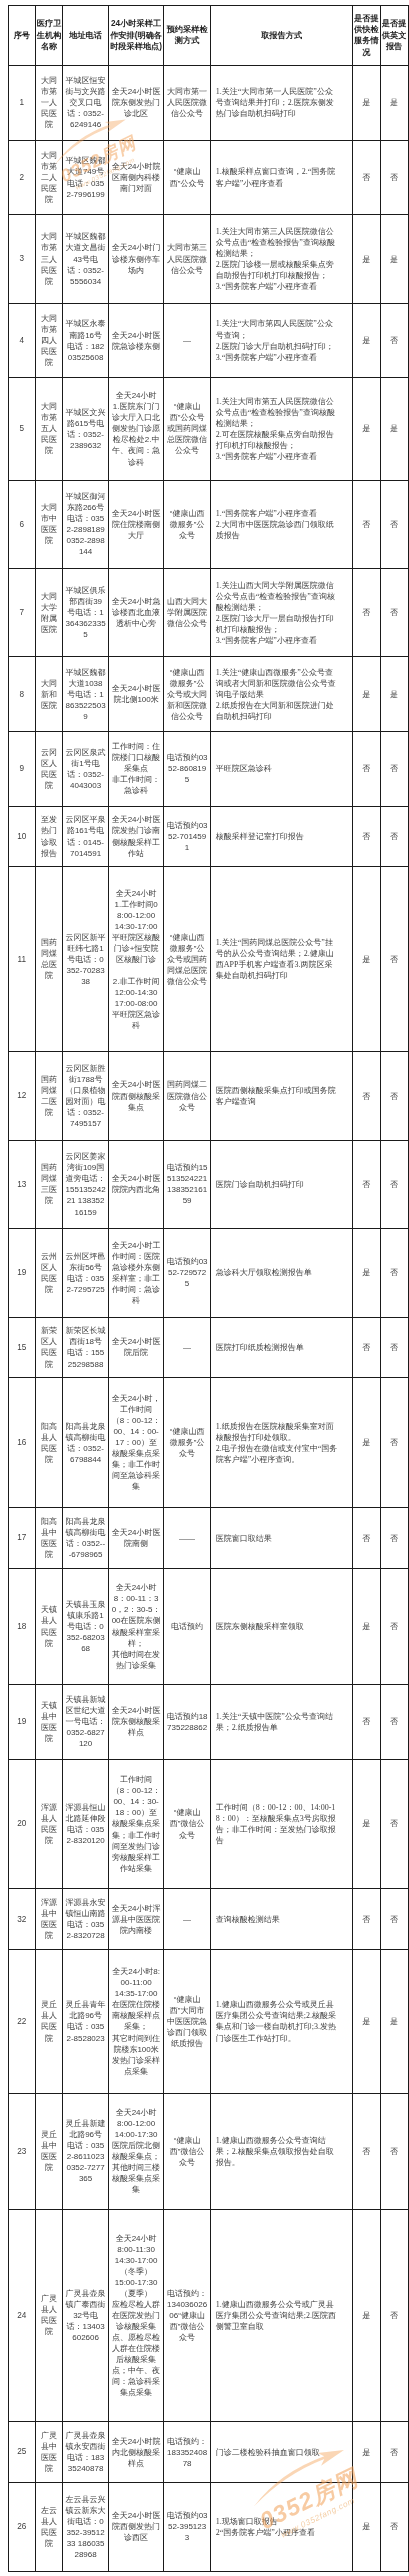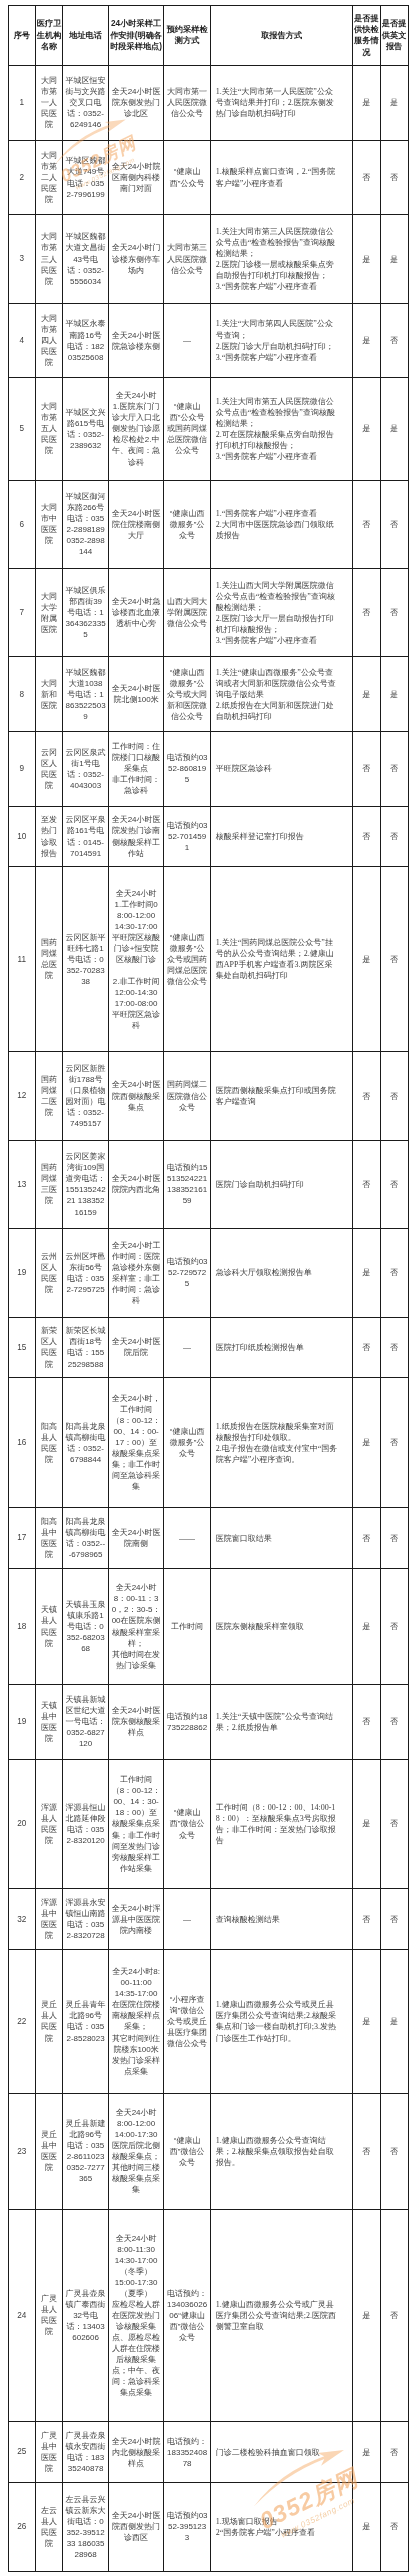--- a/index.html
+++ b/index.html
@@ -247,21 +247,21 @@
           <td class="col-rapid">否</td>
           <td class="col-english">否</td>
         </tr>
         <tr>
           <td class="col-no">18</td>
           <td class="col-name">天镇县人民医院</td>
           <td class="col-address">天镇县玉泉镇康乐路1号电话：0352-6820368</td>
           <td class="col-schedule">全天24小时
 8：00-11：30，2：30-5：00在医院东侧核酸采样室采样；
 其他时间在发热门诊采集</td>
-          <td class="col-booking">工作时间</td>
+          <td class="col-booking">电话预约</td>
           <td class="col-report">医院东侧核酸采样室领取</td>
           <td class="col-rapid">是</td>
           <td class="col-english">否</td>
         </tr>
         <tr>
           <td class="col-no">19</td>
           <td class="col-name">天镇县中医医院</td>
           <td class="col-address">天镇县新城区世纪大道一号电话：0352-6827120</td>
           <td class="col-schedule">全天24小时医院东侧核酸采样点</td>
           <td class="col-booking">电话预约18735228862</td>
@@ -290,21 +290,21 @@
           <td class="col-english">否</td>
         </tr>
         <tr>
           <td class="col-no">22</td>
           <td class="col-name">灵丘县人民医院</td>
           <td class="col-address">灵丘县青年北路96号电话：0352-8528023</td>
           <td class="col-schedule">全天24小时8:00-11:00
 14:35-17:00
 在医院住院楼南核酸采样点采集；
 其它时间到住院楼东100米发热门诊采样点采集</td>
-          <td class="col-booking">“小程序查询”微信公众号或灵丘县医疗集团微信公众号</td>
+          <td class="col-booking">“健康山西”大同市中医医院急诊西门领取纸质报告</td>
           <td class="col-report">1.健康山西微服务公众号或灵丘县医疗集团公众号查询结果;2.核酸采集点和门诊一楼自助机打印;3.发热门诊医生工作站打印。</td>
           <td class="col-rapid">是</td>
           <td class="col-english">是</td>
         </tr>
         <tr>
           <td class="col-no">23</td>
           <td class="col-name">灵丘县中医医院</td>
           <td class="col-address">灵丘县新建北路96号电话：0352-8611023 0352-7277365</td>
           <td class="col-schedule">全天24小时
 8:00-12:00

